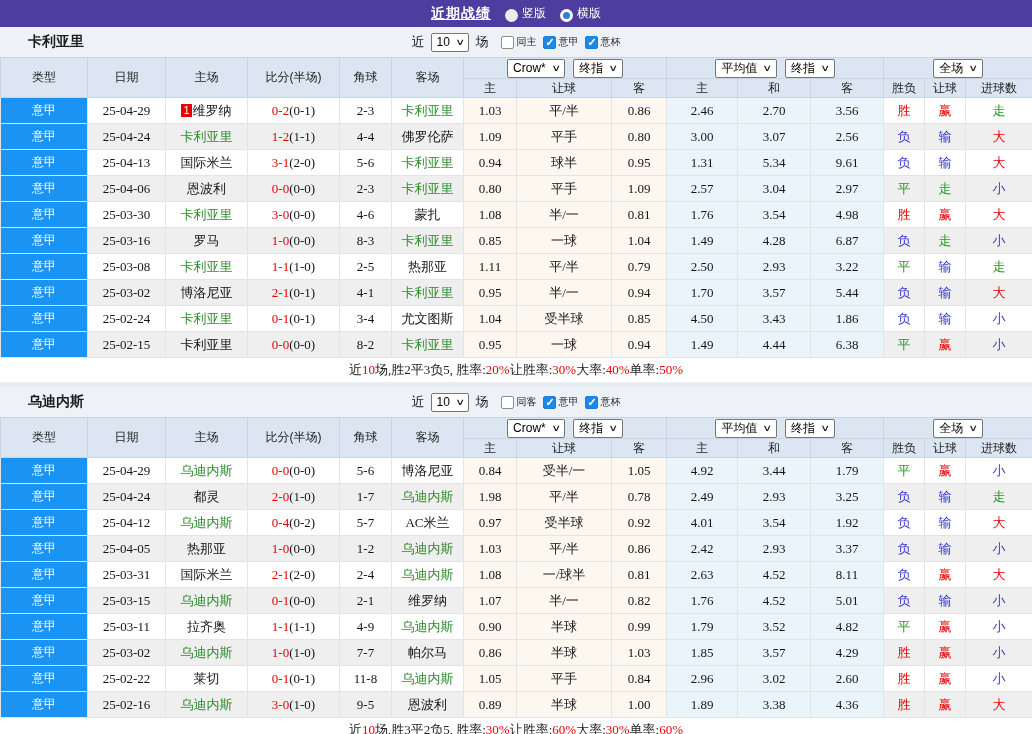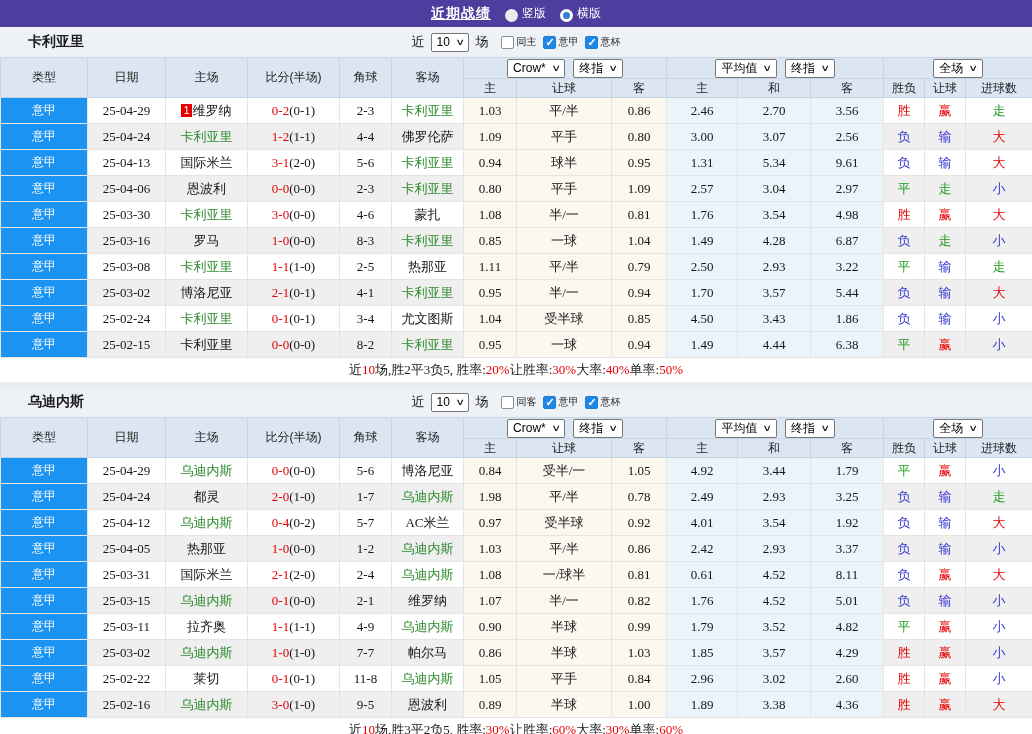--- a/index.html
+++ b/index.html
@@ -529,21 +529,21 @@
         <tr class="odd">
           <td class="t-type">意甲</td>
           <td class="g-plain">25-03-31</td>
           <td class="g-plain"><span>国际米兰</span></td>
           <td class="g-plain"><span class="score-main">2-1</span><span>(2-0)</span></td>
           <td class="g-plain">2-4</td>
           <td class="g-plain"><span class="team-green">乌迪内斯</span></td>
           <td class="g-cream">1.08</td>
           <td class="g-cream">一/球半</td>
           <td class="g-cream">0.81</td>
-          <td class="g-blue">0.61</td>
+          <td class="g-blue">2.63</td>
           <td class="g-blue">4.52</td>
           <td class="g-blue">8.11</td>
           <td class="g-res c-blue">负</td>
           <td class="g-res c-red">赢</td>
           <td class="g-res c-red">大</td>
         </tr>
         <tr class="even">
           <td class="t-type">意甲</td>
           <td class="g-plain">25-03-15</td>
           <td class="g-plain"><span class="team-green">乌迪内斯</span></td>

